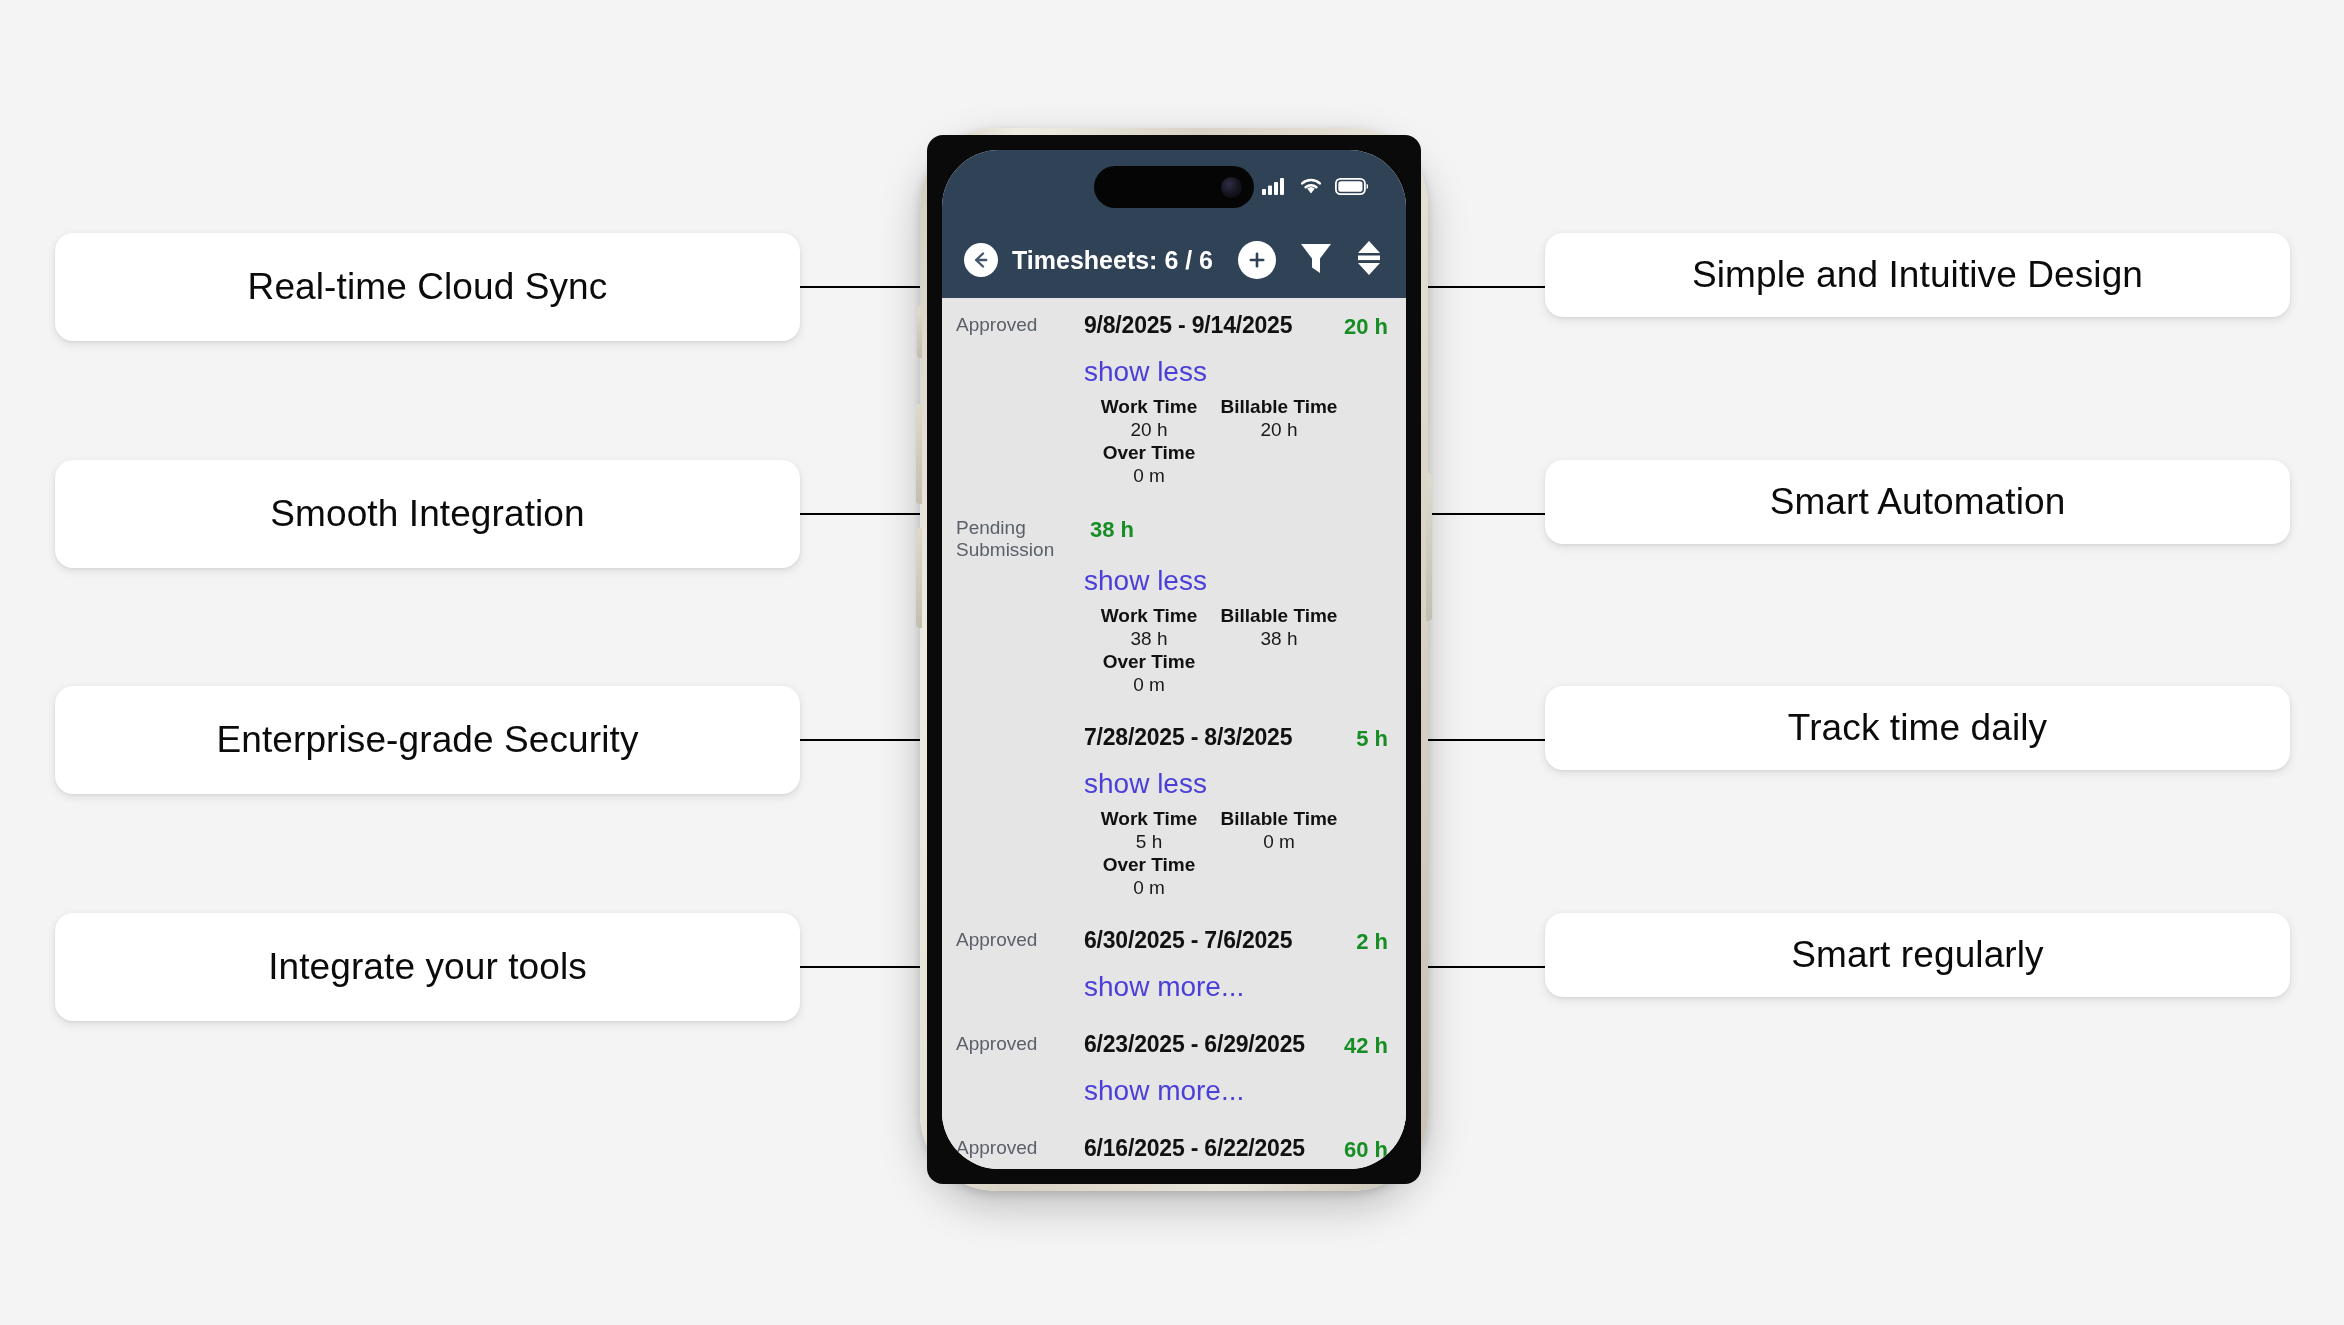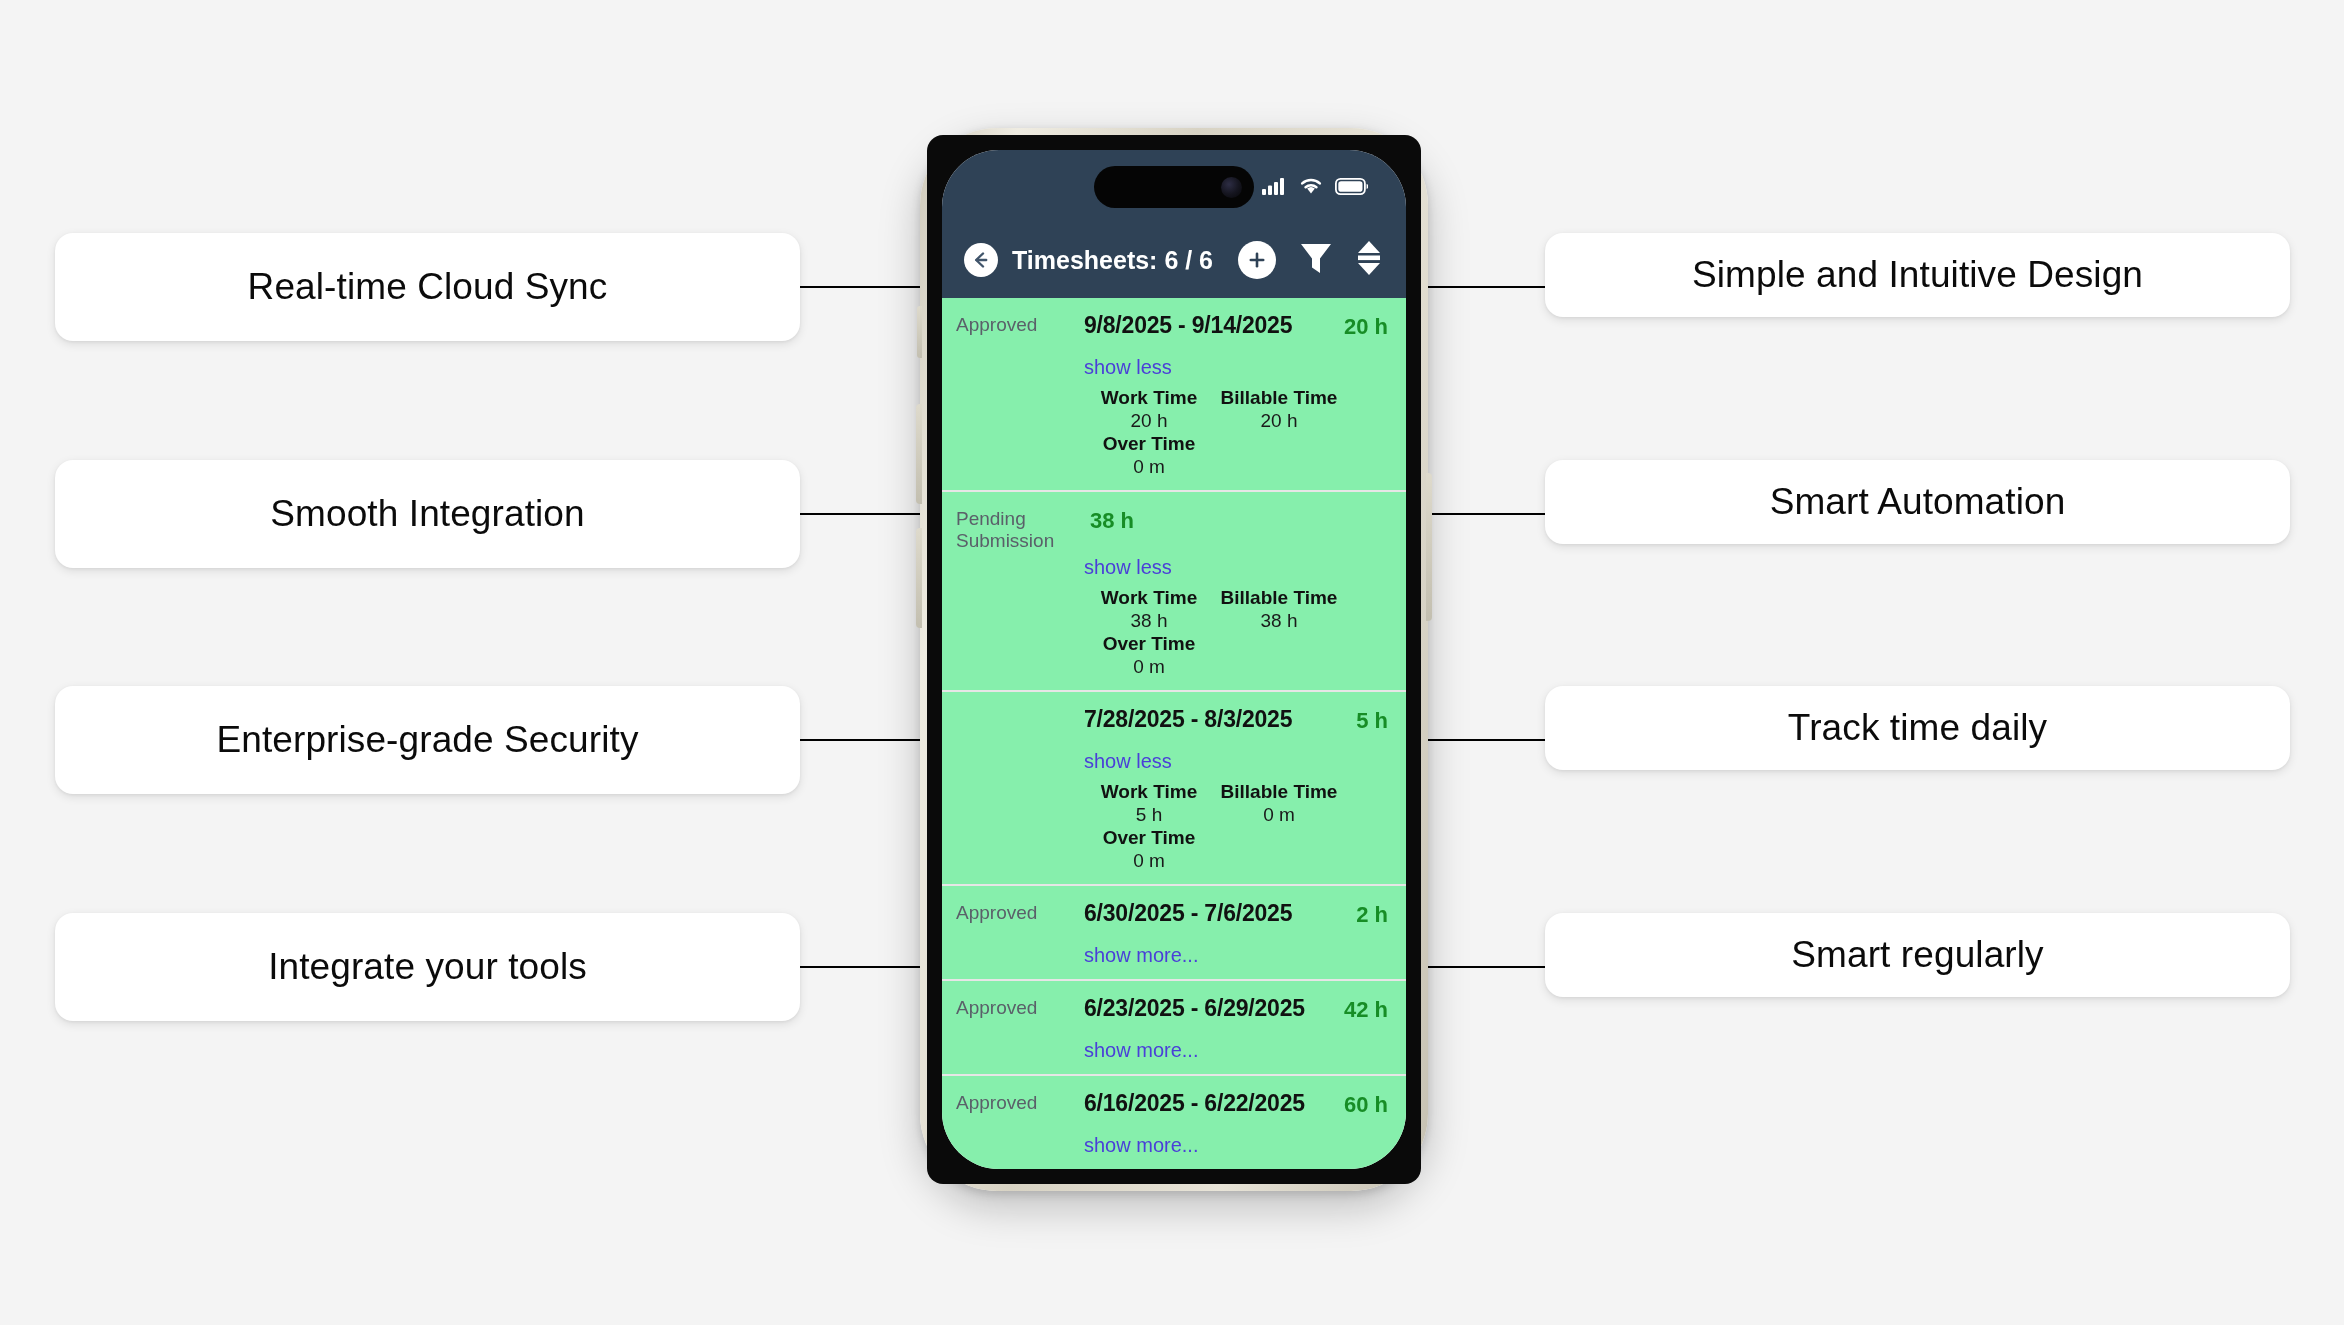--- a/index.html
+++ b/index.html
@@ -146,21 +146,21 @@
   .appbar-actions { display: flex; align-items: center; gap: 23px; }
   .plus-circle {
     width: 38px; height: 38px; border-radius: 50%;
     background: #ffffff;
     display: flex; align-items: center; justify-content: center;
   }
 
   
   .list {
     flex: 1 1 auto;
-    background: #86efac;
+    background: #e5e5e5;
     overflow: hidden;
     position: relative;
   }
   .ts-card {
     position: relative;
     border-bottom: 2px solid #e6e6e6;
     padding: 14px 0 12px 0;
     box-sizing: border-box;
   }
   .ts-head {
@@ -193,21 +193,21 @@
   .ts-hours {
     flex: 0 0 auto;
     font-size: 22px;
     font-weight: bold;
     color: #178d26;
     padding-top: 2px;
     text-align: right;
     min-width: 50px;
   }
   .ts-toggle {
-    font-size: 20px;
+    font-size: 28px;
     color: #4a3fd8;
     padding-left: 142px;
     margin-top: 16px;
   }
   .ts-toggle.tight { margin-top: 3px; }
   .ts-metrics {
     margin-top: 8px;
     padding-left: 142px;
     display: grid;
     grid-template-columns: 130px 130px;

